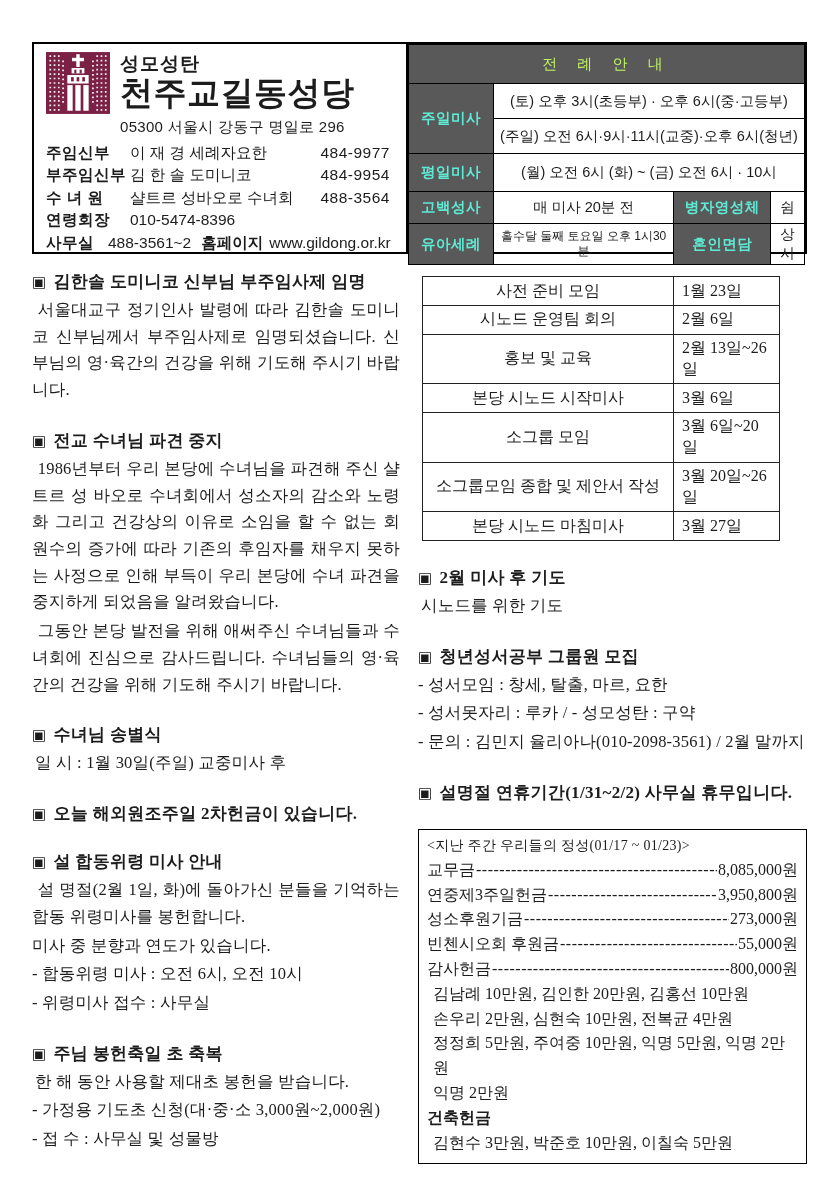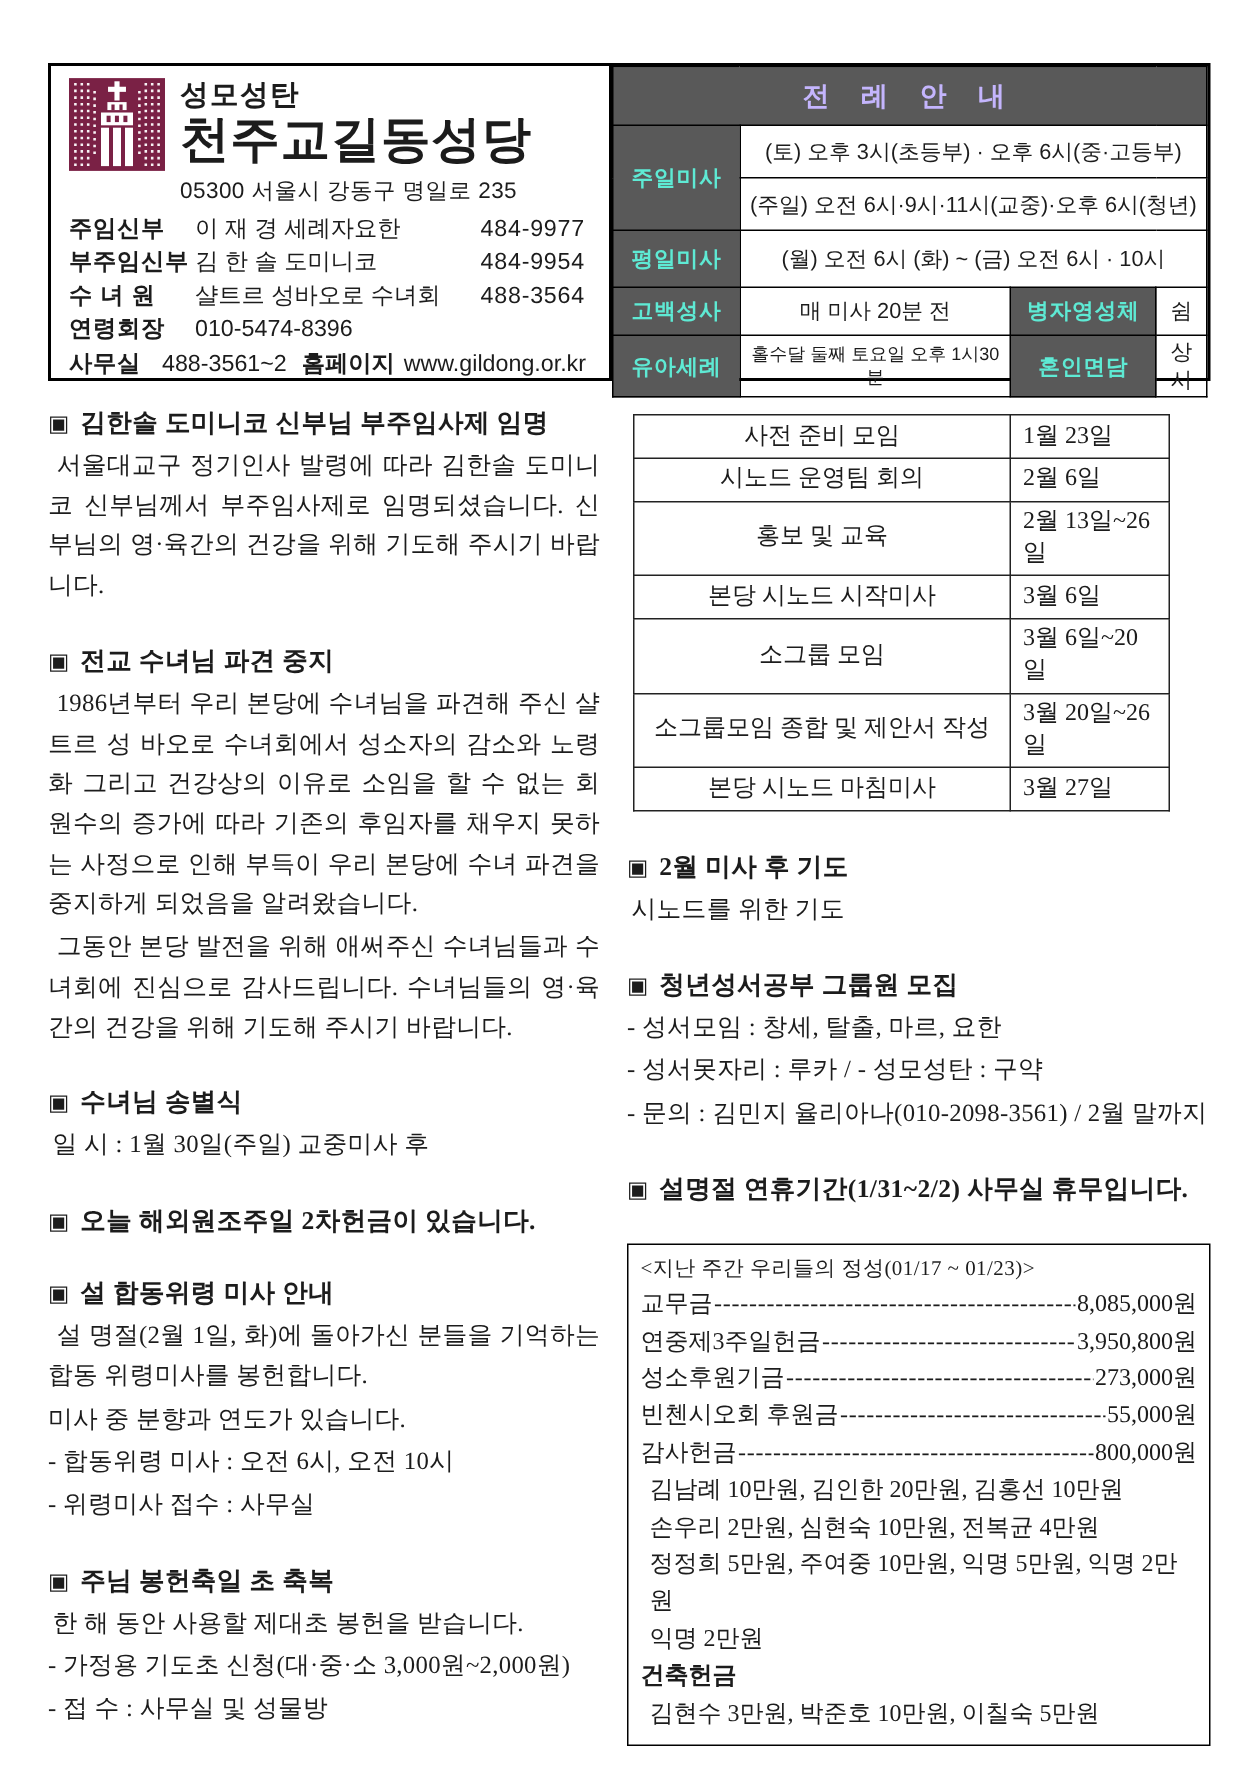--- a/index.html
+++ b/index.html
@@ -28,21 +28,21 @@
   .contact .lab{font-weight:bold;width:84px;flex:0 0 auto;letter-spacing:0.5px;}
   .contact .val{flex:1;}
   .contact .tel{flex:0 0 auto;padding-right:6px;letter-spacing:0.5px;}
   .contact .lab2{font-weight:bold;margin:0 6px 0 10px;}
 
   
   .mast-right{flex:1;}
   table.lit{border-collapse:collapse;width:100%;height:100%;font-size:14.5px;}
   table.lit td{border:1.5px solid #000;text-align:center;vertical-align:middle;padding:1px 2px;}
   table.lit td.gray{background:#595959;color:#5eead4;font-weight:bold;font-size:14.5px;letter-spacing:0.5px;width:80px;}
-  table.lit td.title{background:#595959;color:#c4b5fd;font-weight:bold;font-size:18px;letter-spacing:8px;height:36px;}
+  table.lit td.title{background:#595959;color:#bef264;font-weight:normal;font-size:15px;letter-spacing:8px;height:36px;}
   table.lit td.g2{width:92px;}
   table.lit td.small{font-size:12px;line-height:1.25;}
 
   
   .cols{display:flex;gap:18px;margin-top:16px;}
   .col-l{width:368px;flex:0 0 auto;}
   .col-r{flex:1;min-width:0;}
 
   .sec{margin-bottom:25px;}
   .sec h3{
@@ -105,21 +105,21 @@
             <rect x="23.5" y="23.5" width="2.5" height="4"></rect>
             <rect x="28.7" y="23.5" width="2.5" height="4"></rect>
             <rect x="34" y="23.5" width="2.5" height="4"></rect>
           </g>
         </svg>
         <div class="logo-text">
           <div class="logo-sub">성모성탄</div>
           <div class="logo-main">천주교길동성당</div>
         </div>
       </div>
-      <div class="addr">05300 서울시 강동구 명일로 235</div>
+      <div class="addr">05300 서울시 강동구 명일로 296</div>
       <div class="contact">
         <div class="row">
           <span class="lab">주임신부</span>
           <span class="val">이 재 경 세례자요한</span>
           <span class="tel">484-9977</span>
         </div>
         <div class="row">
           <span class="lab">부주임신부</span>
           <span class="val">김 한 솔 도미니코</span>
           <span class="tel">484-9954</span>

